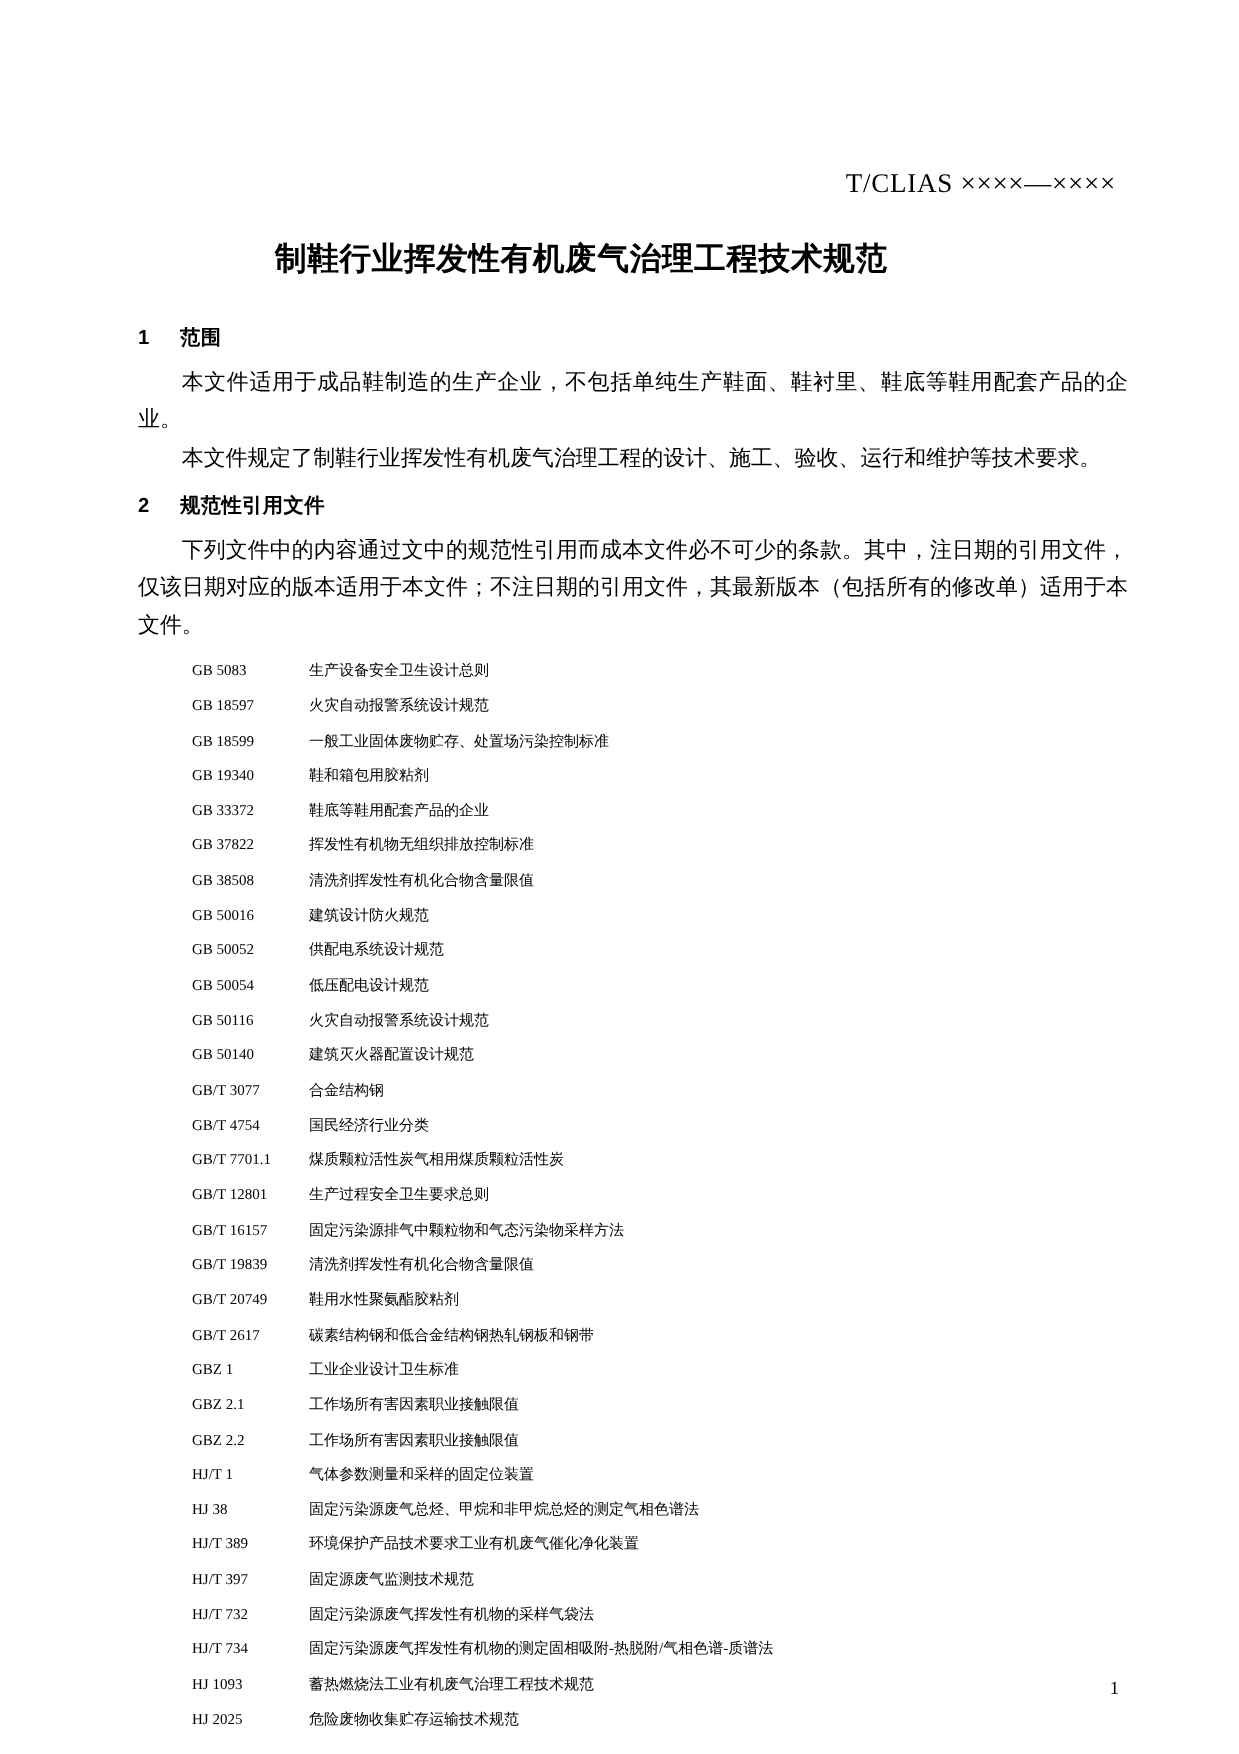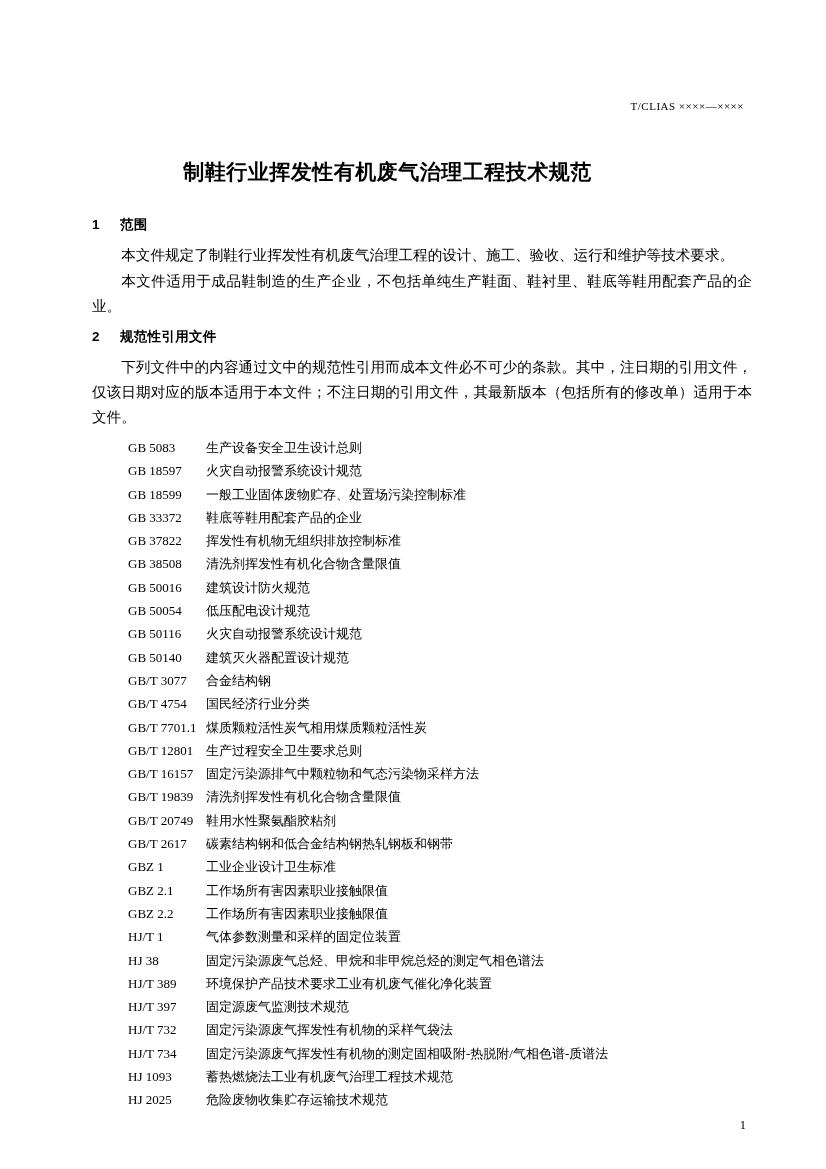--- a/index.html
+++ b/index.html
@@ -11,24 +11,24 @@
     position: relative;
     width: 826px;
     height: 1169px;
     background: #ffffff;
     font-family: "Liberation Serif", "DejaVu Serif", serif;
     color: #000000;
     overflow: hidden;
   }
   .header-code {
     position: absolute;
-    top: 100px;
+    top: 112px;
     right: 82px;
     font-family: "Liberation Serif", serif;
-    font-size: 11px;
+    font-size: 18px;
     letter-spacing: 0.5px;
     white-space: nowrap;
   }
   .doc-title {
     position: absolute;
     top: 158px;
     left: 0;
     width: 775px;
     text-align: center;
     font-family: "Liberation Sans", sans-serif;
@@ -59,21 +59,21 @@
     text-indent: 2em;
     margin: 0 0 1px 0;
     text-align: justify;
   }
   .ref-list {
     margin: 6px 0 0 0;
     padding: 0;
     list-style: none;
   }
   .ref-item {
-    font-size: 13px;
+    font-size: 10px;
     line-height: 23.3px;
     padding-left: 36px;
     white-space: nowrap;
   }
   .ref-item .code {
     display: inline-block;
     min-width: 78px;
   }
   .ref-item .name {
     display: inline;
@@ -93,36 +93,38 @@
 
   <div class="header-code">T/CLIAS ××××—××××</div>
 
   <div class="doc-title">制鞋行业挥发性有机废气治理工程技术规范</div>
 
   <div class="content">
 
     <div class="clause-head">
       <span class="num">1</span><span>范围</span>
     </div>
+    <p class="para">本文件适用于成品鞋制造的生产企业，不包括单纯生产鞋面、鞋衬里、鞋底等鞋用配套产品的企业。</p>
     <p class="para">本文件规定了制鞋行业挥发性有机废气治理工程的设计、施工、验收、运行和维护等技术要求。</p>
-    <p class="para">本文件适用于成品鞋制造的生产企业，不包括单纯生产鞋面、鞋衬里、鞋底等鞋用配套产品的企业。</p>
 
     <div class="clause-head">
       <span class="num">2</span><span>规范性引用文件</span>
     </div>
     <p class="para">下列文件中的内容通过文中的规范性引用而成本文件必不可少的条款。其中，注日期的引用文件，仅该日期对应的版本适用于本文件；不注日期的引用文件，其最新版本（包括所有的修改单）适用于本文件。</p>
 
     <ul class="ref-list">
       <li class="ref-item"><span class="code">GB 5083</span><span class="name">生产设备安全卫生设计总则</span></li>
       <li class="ref-item"><span class="code">GB 18597</span><span class="name">火灾自动报警系统设计规范</span></li>
       <li class="ref-item"><span class="code">GB 18599</span><span class="name">一般工业固体废物贮存、处置场污染控制标准</span></li>
+      <li class="ref-item"><span class="code">GB 19340</span><span class="name">鞋和箱包用胶粘剂</span></li>
       <li class="ref-item"><span class="code">GB 33372</span><span class="name">鞋底等鞋用配套产品的企业</span></li>
       <li class="ref-item"><span class="code">GB 37822</span><span class="name">挥发性有机物无组织排放控制标准</span></li>
       <li class="ref-item"><span class="code">GB 38508</span><span class="name">清洗剂挥发性有机化合物含量限值</span></li>
       <li class="ref-item"><span class="code">GB 50016</span><span class="name">建筑设计防火规范</span></li>
+      <li class="ref-item"><span class="code">GB 50052</span><span class="name">供配电系统设计规范</span></li>
       <li class="ref-item"><span class="code">GB 50054</span><span class="name">低压配电设计规范</span></li>
       <li class="ref-item"><span class="code">GB 50116</span><span class="name">火灾自动报警系统设计规范</span></li>
       <li class="ref-item"><span class="code">GB 50140</span><span class="name">建筑灭火器配置设计规范</span></li>
       <li class="ref-item"><span class="code">GB/T 3077</span><span class="name">合金结构钢</span></li>
       <li class="ref-item"><span class="code">GB/T 4754</span><span class="name">国民经济行业分类</span></li>
       <li class="ref-item"><span class="code">GB/T 7701.1</span><span class="name">煤质颗粒活性炭气相用煤质颗粒活性炭</span></li>
       <li class="ref-item"><span class="code">GB/T 12801</span><span class="name">生产过程安全卫生要求总则</span></li>
       <li class="ref-item"><span class="code">GB/T 16157</span><span class="name">固定污染源排气中颗粒物和气态污染物采样方法</span></li>
       <li class="ref-item"><span class="code">GB/T 19839</span><span class="name">清洗剂挥发性有机化合物含量限值</span></li>
       <li class="ref-item"><span class="code">GB/T 20749</span><span class="name">鞋用水性聚氨酯胶粘剂</span></li>

